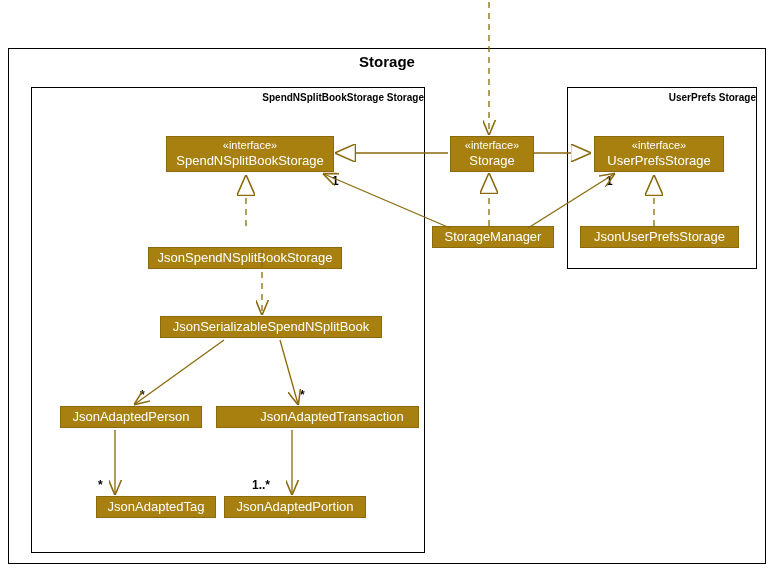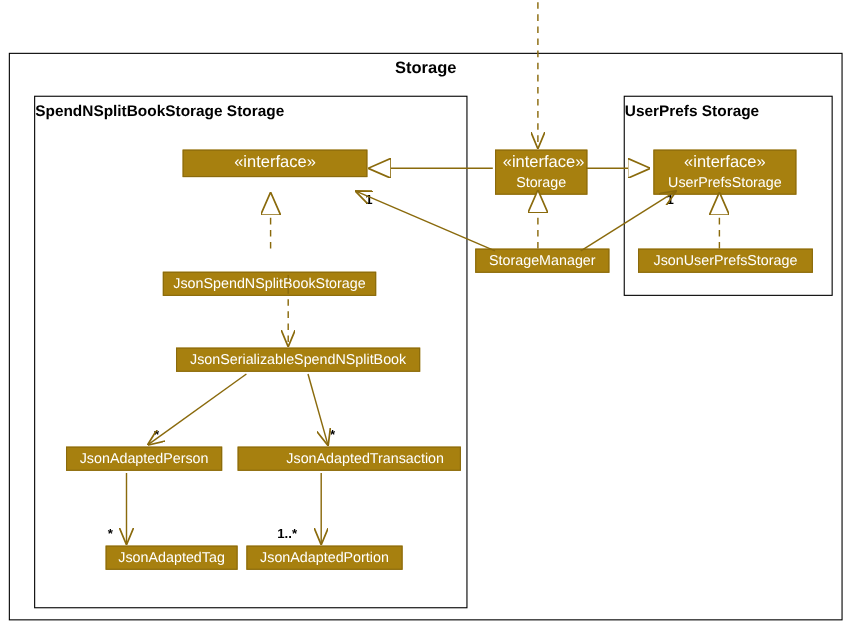--- a/index.html
+++ b/index.html
@@ -32,36 +32,36 @@
 .inner-package {
   position: absolute;
   border: 1px solid #000;
   background: #fff;
 }
 .inner-title {
   position: absolute;
   left: 0;
   right: 0;
   top: 4px;
-  text-align: left;
-  font-size: 14px;
+  text-align: right;
+  font-size: 10px;
   font-weight: bold;
 }
 .class-box {
   position: absolute;
   background: #a7800f;
   border: 1.5px solid #8a6a0c;
   color: #fff;
   font-size: 13px;
   text-align: center;
   padding: 2px 6px;
   line-height: 1.25;
 }
 .class-box .stereo {
-  font-size: 15px;
+  font-size: 11px;
 }
 svg {
   position: absolute;
   left: 0;
   top: 0;
   pointer-events: none;
 }
 .mlabel {
   position: absolute;
   font-size: 12px;
@@ -79,20 +79,21 @@
     <div class="inner-title">SpendNSplitBookStorage Storage</div>
   </div>
 
   <div class="inner-package" style="left:558px; top:38px; width:188px; height:180px;">
     <div class="inner-title">UserPrefs Storage</div>
   </div>
 </div>
 
 <div class="class-box" style="left:166px; top:136px; width:154px;">
   <div class="stereo">«interface»</div>
+  <div>SpendNSplitBookStorage</div>
 </div>
 
 <div class="class-box" style="left:450px; top:136px; width:70px;">
   <div class="stereo">«interface»</div>
   <div>Storage</div>
 </div>
 
 <div class="class-box" style="left:594px; top:136px; width:116px;">
   <div class="stereo">«interface»</div>
   <div>UserPrefsStorage</div>

